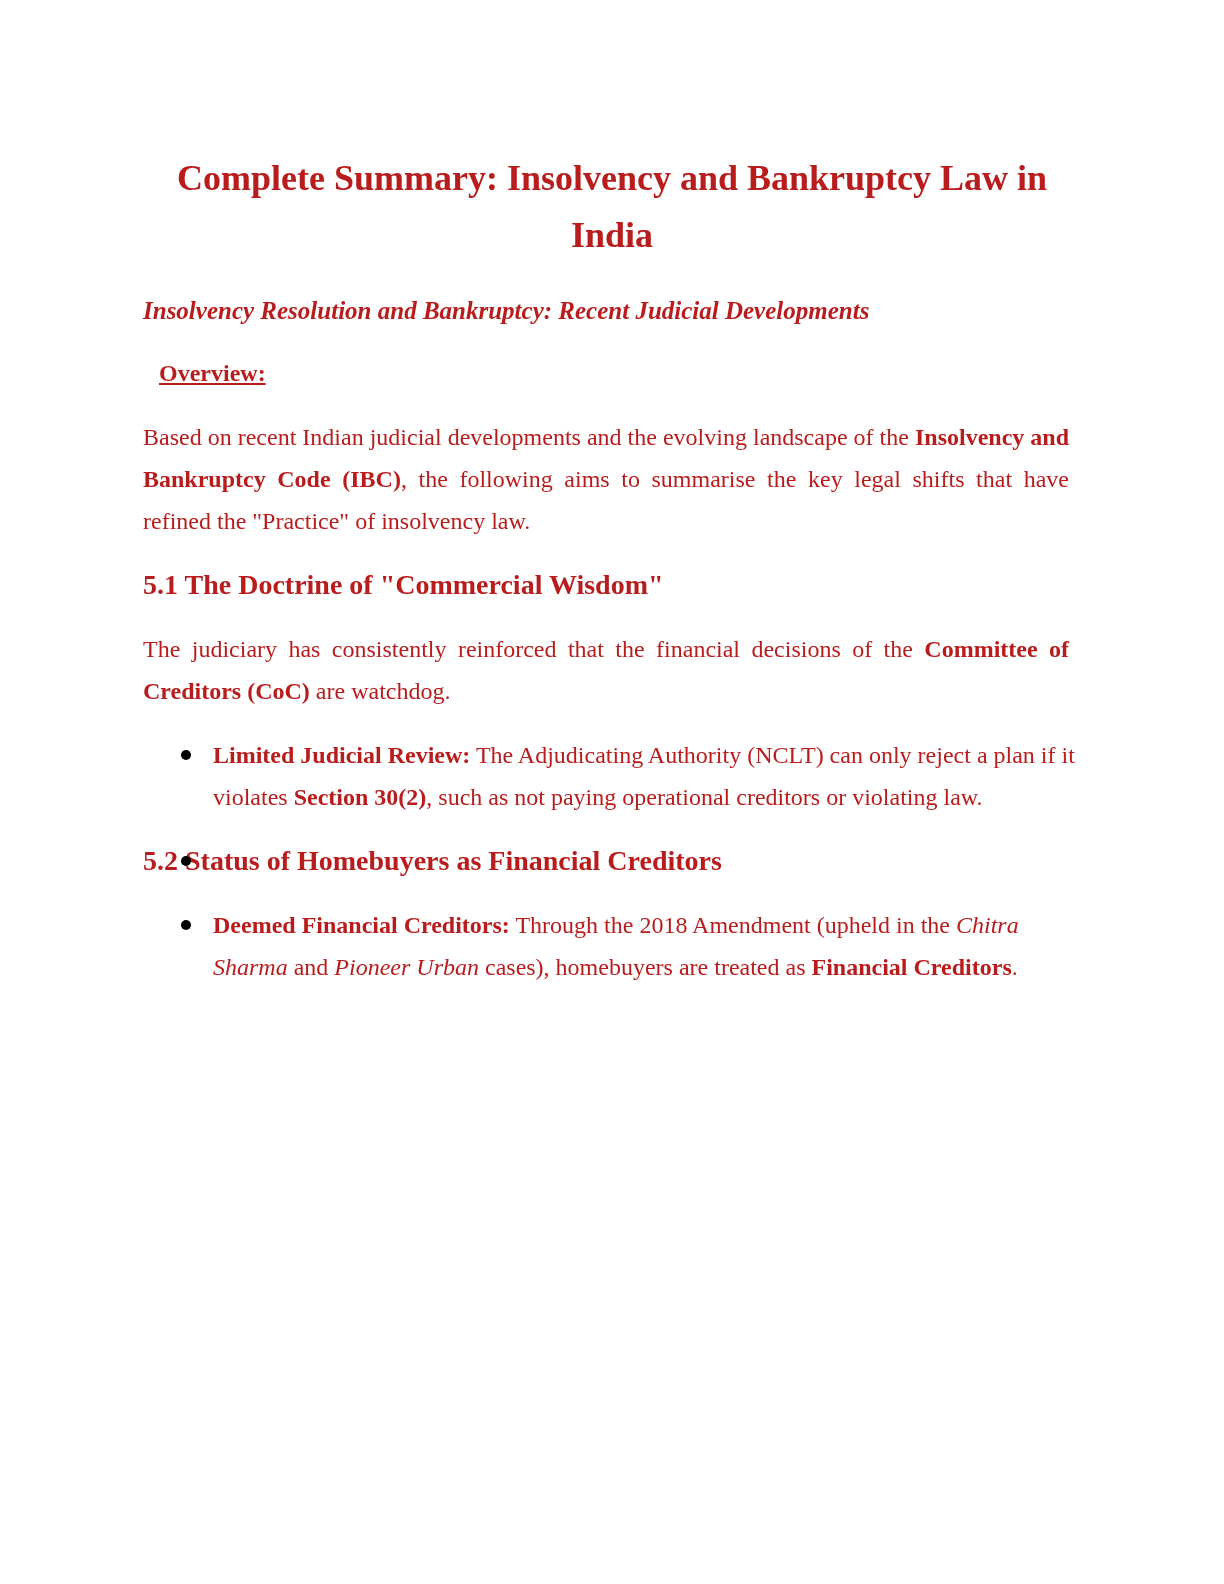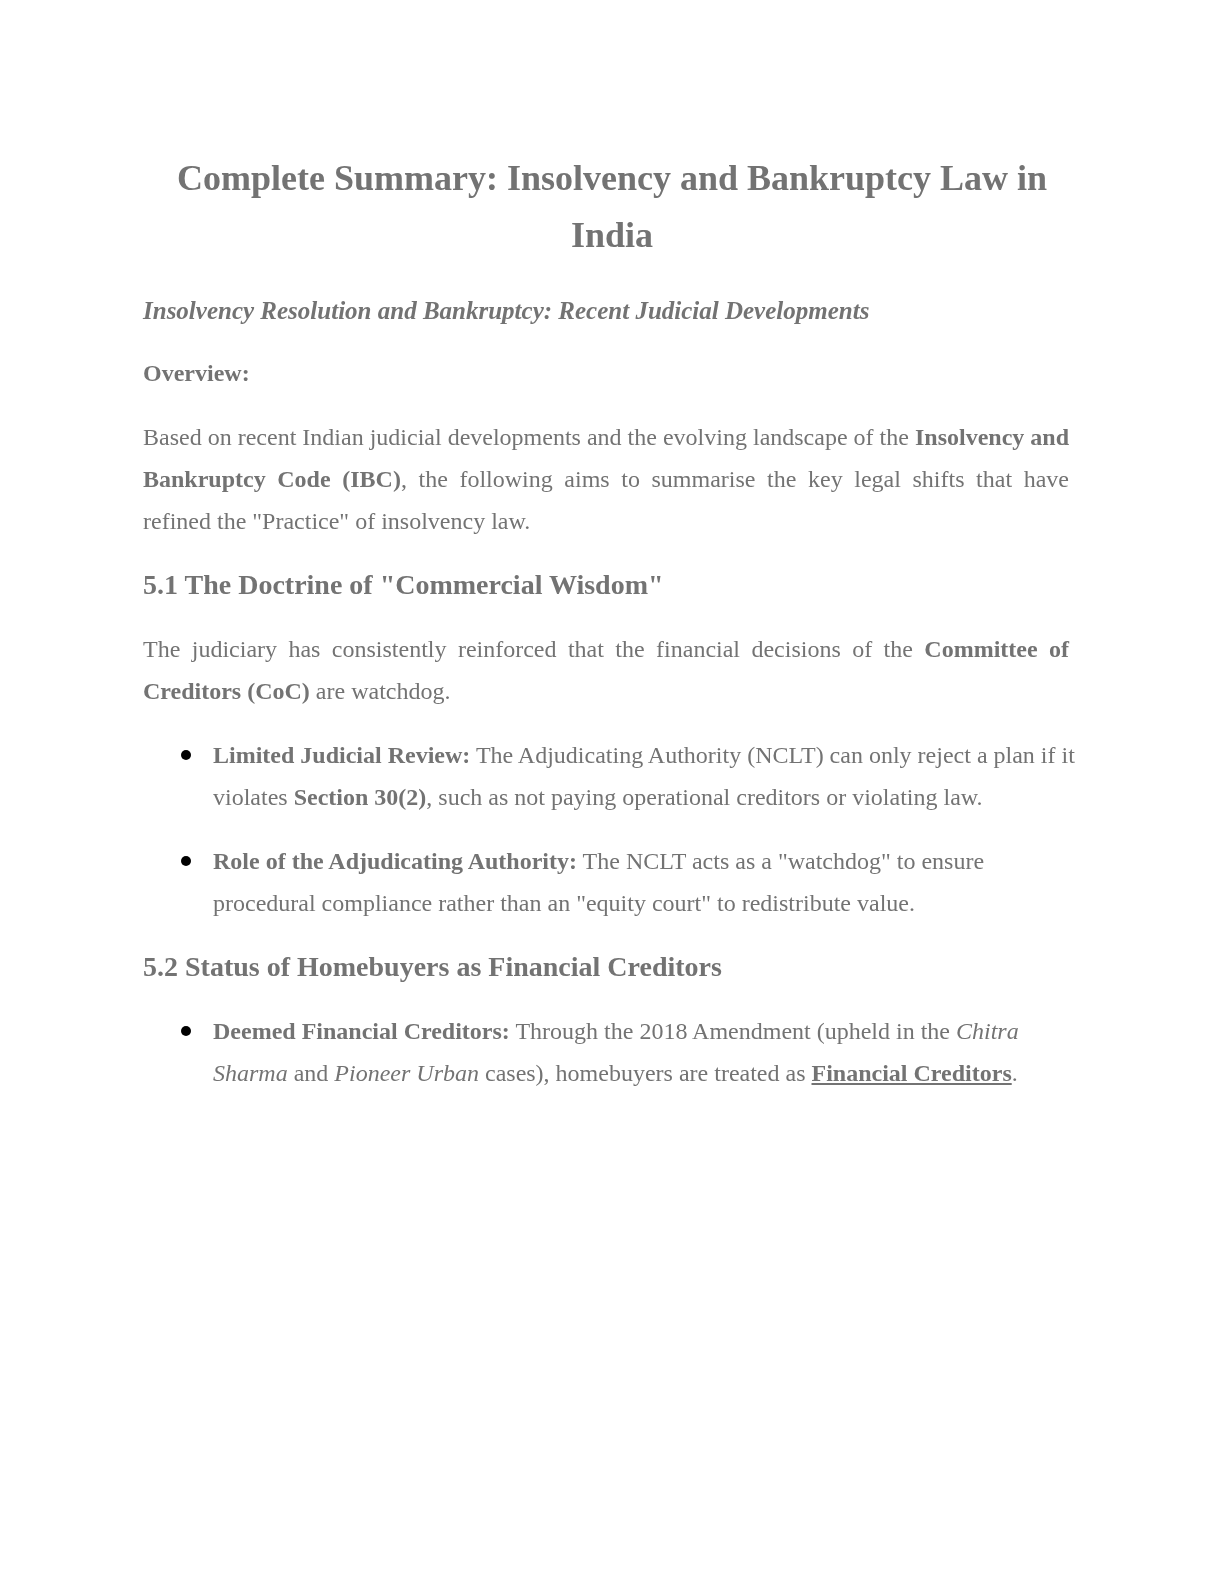--- a/index.html
+++ b/index.html
@@ -6,21 +6,21 @@
     margin: 0;
     padding: 0;
     background: #ffffff;
   }
   .page {
     position: relative;
     width: 1224px;
     height: 1584px;
     margin: 0 auto;
     background: #ffffff;
-    color: #737373;
+    color: #b91c1c;
     font-family: "Liberation Serif", serif;
     box-sizing: border-box;
     padding: 150px 143px 0 143px;
     overflow: hidden;
     border-radius: 31px;
   }
   .doc-title {
     font-size: 36px;
     line-height: 57px;
     font-weight: bold;
@@ -32,21 +32,22 @@
     line-height: 38px;
     font-weight: bold;
     font-style: italic;
     text-align: left;
     margin: 0 0 22px 0;
   }
   .overview-label {
     font-size: 24px;
     line-height: 42px;
     font-weight: bold;
-    margin: 0 0 22px 0;
+    margin: 0 0 22px 16px;
+    text-decoration: underline;
   }
   .body-para {
     font-size: 24px;
     line-height: 42px;
     margin: 0 12px 22px 0;
     text-align: justify;
   }
   .section-heading {
     font-size: 28px;
     line-height: 42px;
@@ -93,27 +94,26 @@
 
   <p class="body-para"><span>The judiciary has consistently reinforced that the financial decisions of the </span><span style="font-weight: bold;">Committee of Creditors (CoC)</span><span> are watchdog.</span></p>
 
   <ul class="bullet-list">
     <li class="bullet-item">
       <span class="bullet-dot"></span>
       <span><span style="font-weight: bold;">Limited Judicial Review:</span><span> The Adjudicating Authority (NCLT) can only reject a plan if it violates </span><span style="font-weight: bold;">Section 30(2)</span><span>, such as not paying operational creditors or violating law.</span></span>
     </li>
     <li class="bullet-item">
       <span class="bullet-dot"></span>
-      <span><span style="font-weight: bold;">Role of the Adjudicating Authority:</span><span> The NCLT acts as a "watchdog" to ensure procedural compliance rather than an "equity court" to redistribute value.</span></span>
     </li>
   </ul>
 
   <h2 class="section-heading">5.2 Status of Homebuyers as Financial Creditors</h2>
 
 
   <ul class="bullet-list">
     <li class="bullet-item">
       <span class="bullet-dot"></span>
-      <span><span style="font-weight: bold;">Deemed Financial Creditors:</span><span> Through the 2018 Amendment (upheld in the </span><span style="font-style: italic;">Chitra Sharma</span><span> and </span><span style="font-style: italic;">Pioneer Urban</span><span> cases), homebuyers are treated as </span><span style="font-weight: bold; text-decoration: underline;">Financial Creditors</span><span>.</span></span>
+      <span><span style="font-weight: bold;">Deemed Financial Creditors:</span><span> Through the 2018 Amendment (upheld in the </span><span style="font-style: italic;">Chitra Sharma</span><span> and </span><span style="font-style: italic;">Pioneer Urban</span><span> cases), homebuyers are treated as </span><span style="font-weight: bold;">Financial Creditors</span><span>.</span></span>
     </li>
   </ul>
 
 </div>
 
 </body></html>

